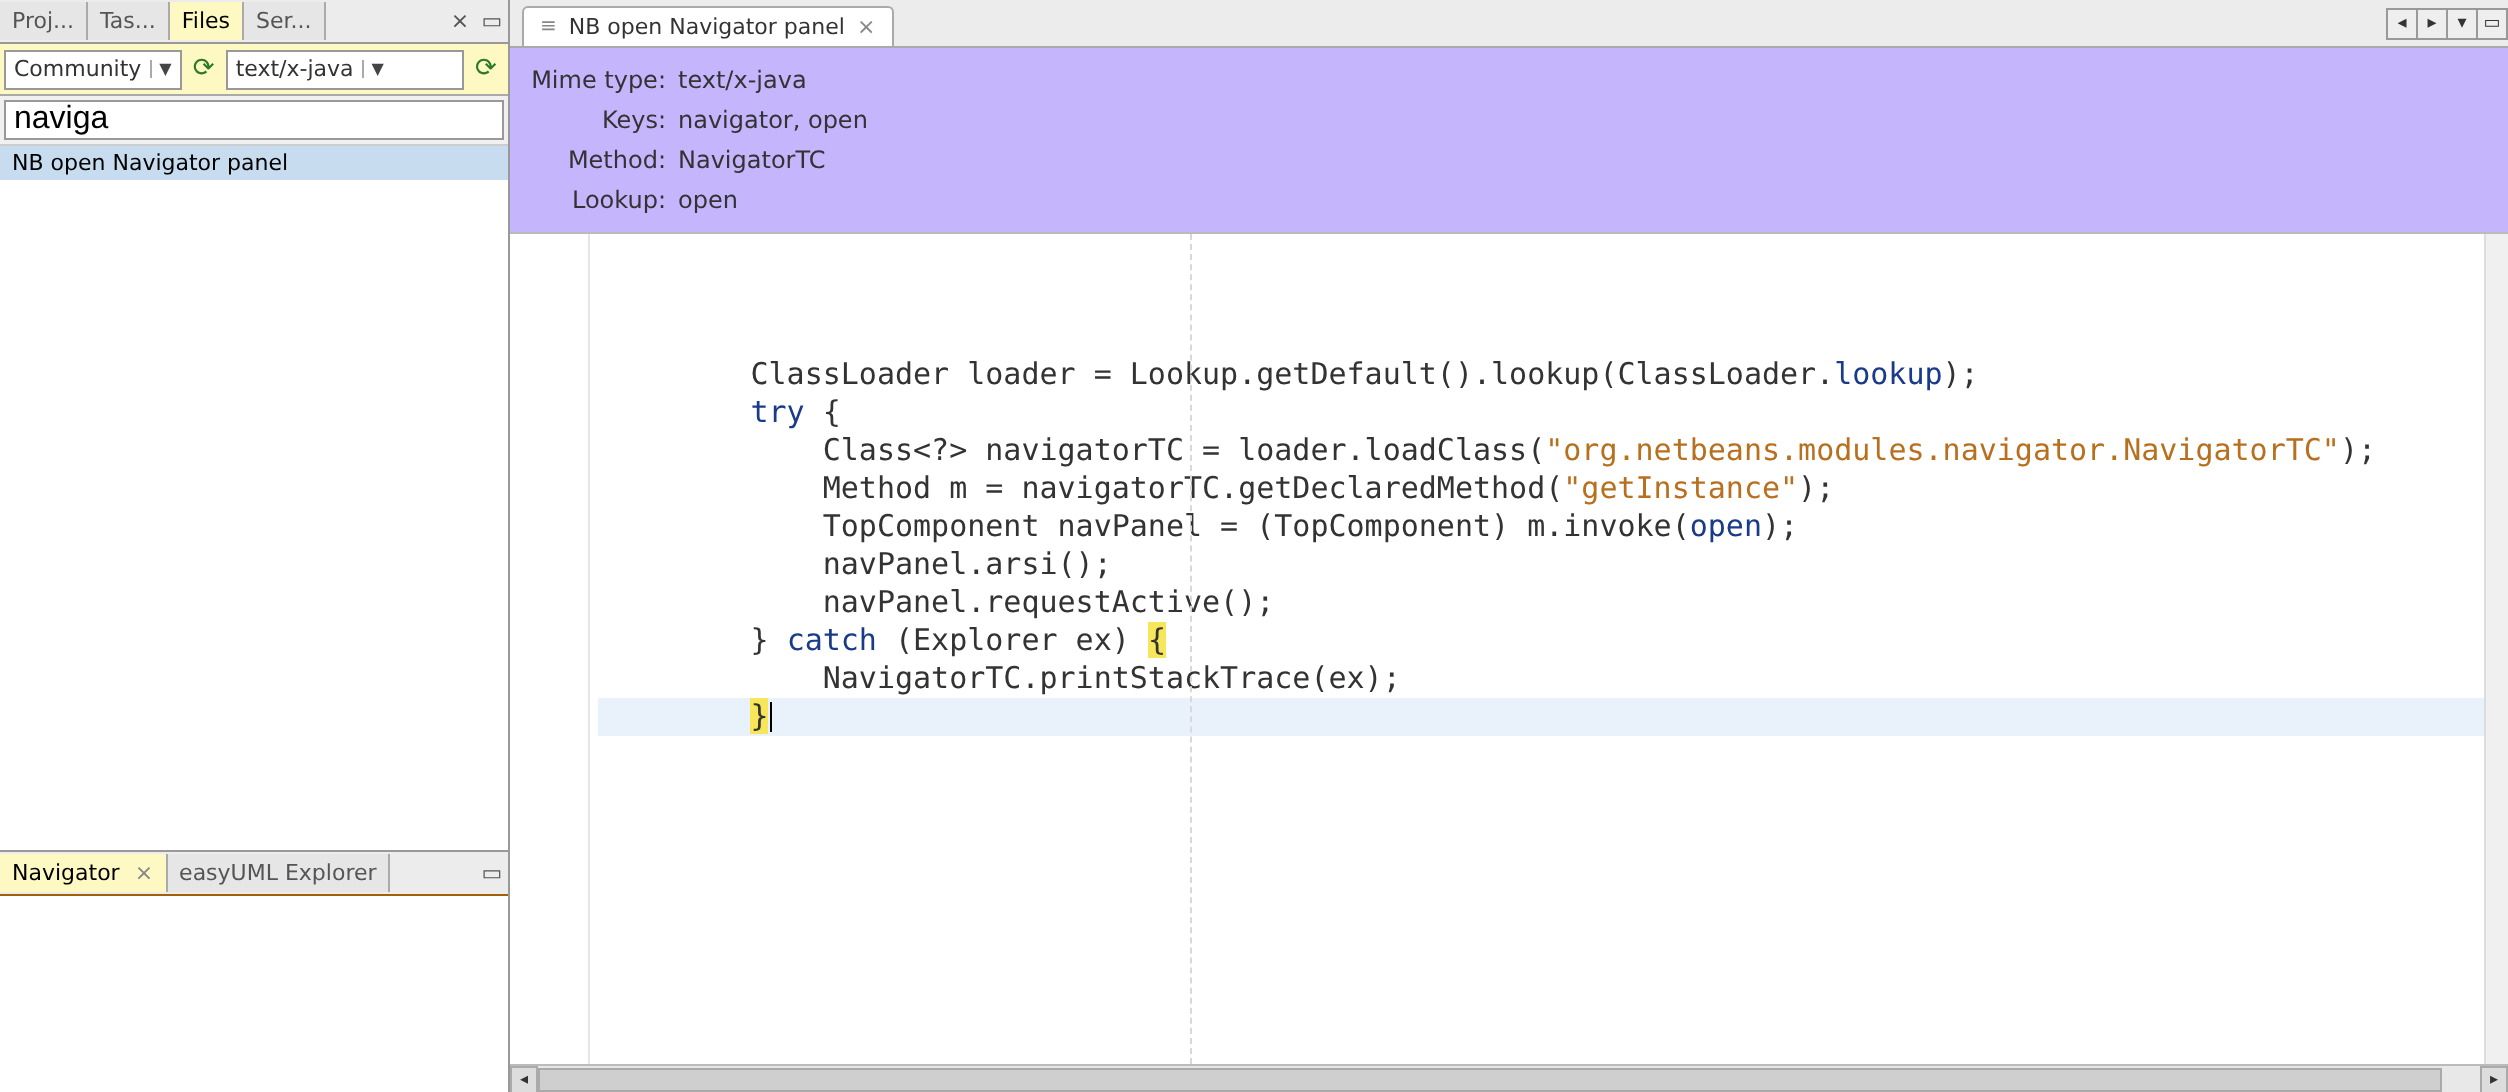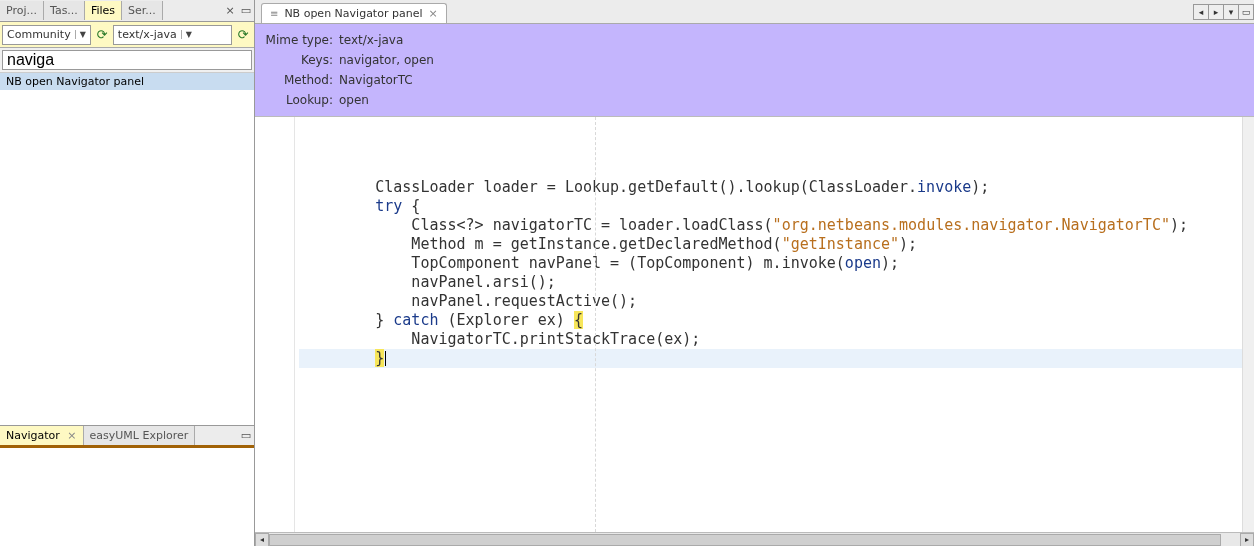--- a/index.html
+++ b/index.html
@@ -114,21 +114,21 @@
     font-size: 11px;
   }
   .left-bottom {
     height: 120px;
     display: flex;
     flex-direction: column;
   }
   .bottom-tabs {
     display: flex;
     background: #ececec;
-    border-bottom: 3px solid #a16207;
+    border-bottom: 1px solid #a16207;
     align-items: center;
     height: 22px;
   }
   .bottom-content {
     flex: 1;
     background: #fff;
   }
   .main-panel {
     flex: 1;
     display: flex;
@@ -365,24 +365,24 @@
       <div>open</div>
     </div>
   </div>
 
   <div class="code-area-wrap">
     <div class="code-area">
       <div class="gutter"></div>
       <div class="code-content">
         <div class="dash-col"></div>
         
-<span class="code-line"><span>        ClassLoader loader = Lookup.getDefault().lookup(ClassLoader.</span><span class="kw">invoke</span><span>);</span></span>
+<span class="code-line"><span>        ClassLoader loader = Lookup.getDefault().lookup(ClassLoader.</span><span class="kw">lookup</span><span>);</span></span>
 <span class="code-line"><span>        </span><span class="kw">try</span><span> {</span></span>
 <span class="code-line"><span>            Class&lt;?&gt; navigatorTC = loader.loadClass(</span><span class="str">"org.netbeans.modules.navigator.NavigatorTC"</span><span>);</span></span>
-<span class="code-line"><span>            Method m = getInstance.getDeclaredMethod(</span><span class="str">"getInstance"</span><span>);</span></span>
+<span class="code-line"><span>            Method m = navigatorTC.getDeclaredMethod(</span><span class="str">"getInstance"</span><span>);</span></span>
 <span class="code-line"><span>            TopComponent navPanel = (TopComponent) m.invoke(</span><span class="kw">open</span><span>);</span></span>
 <span class="code-line"><span>            navPanel.arsi();</span></span>
 <span class="code-line"><span>            navPanel.requestActive();</span></span>
 <span class="code-line"><span>        } </span><span class="kw">catch</span><span> (Explorer ex) </span><span class="hl-brace">{</span></span>
 <span class="code-line"><span>            NavigatorTC.printStackTrace(ex);</span></span>
 <span class="code-line caret-line"><span>        </span><span class="hl-brace">}</span><span class="caret"></span></span>
       </div>
       <div class="side-marker"></div>
     </div>
     <div class="hscroll">

